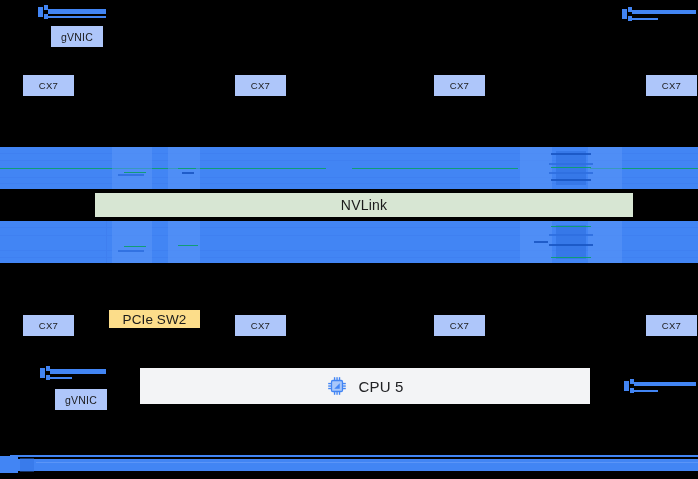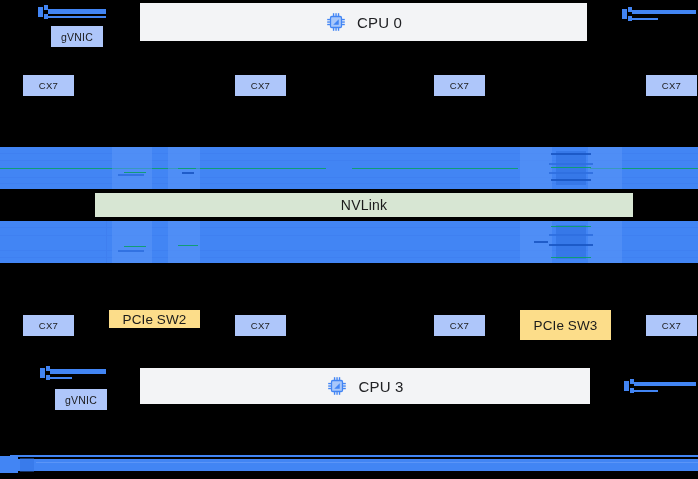--- a/index.html
+++ b/index.html
@@ -70,41 +70,20 @@
     <div class="plug" style="left:6px;top:0px;width:4px;height:5px;"></div>
     <div class="plug" style="left:6px;top:9px;width:4px;height:5px;"></div>
     <div class="bar" style="left:10px;top:4px;width:58px;height:5px;"></div>
     <div class="bar" style="left:10px;top:11px;width:58px;height:2px;"></div>
   </div>
 
   <div class="box gvnic" style="left:51px;top:26px;width:52px;height:21px;">
     <span>gVNIC</span>
   </div>
 
-  <div class="box cpu" style="left:140px;top:3px;width:447px;height:38px;">
-    <svg class="chip-icon" viewBox="0 0 24 24">
-      <rect x="6" y="6" width="12" height="12" rx="1.5" fill="#a8c7fa" stroke="#4285f4" stroke-width="1.4"></rect>
-      <path d="M9 15 L15 9 L15 15 Z" fill="#4285f4"></path>
-      <g fill="#4285f4">
-        <rect x="8.6" y="2.4" width="1.5" height="3"></rect>
-          <rect x="11.3" y="2.4" width="1.5" height="3"></rect>
-          <rect x="14" y="2.4" width="1.5" height="3"></rect>
-        <rect x="8.6" y="18.6" width="1.5" height="3"></rect>
-          <rect x="11.3" y="18.6" width="1.5" height="3"></rect>
-          <rect x="14" y="18.6" width="1.5" height="3"></rect>
-        <rect x="2.4" y="8.6" width="3" height="1.5"></rect>
-          <rect x="2.4" y="11.3" width="3" height="1.5"></rect>
-          <rect x="2.4" y="14" width="3" height="1.5"></rect>
-        <rect x="18.6" y="8.6" width="3" height="1.5"></rect>
-          <rect x="18.6" y="11.3" width="3" height="1.5"></rect>
-          <rect x="18.6" y="14" width="3" height="1.5"></rect>
-      </g>
-    </svg>
-    <span class="cpu-label">CPU 0</span>
-  </div>
 
   <div class="net-glyph" style="left:622px;top:7px;width:74px;height:16px;">
     <div class="plug" style="left:0;top:2px;width:5px;height:10px;"></div>
     <div class="plug" style="left:6px;top:0px;width:4px;height:5px;"></div>
     <div class="plug" style="left:6px;top:9px;width:4px;height:5px;"></div>
     <div class="bar" style="left:10px;top:3px;width:64px;height:4px;"></div>
     <div class="bar" style="left:10px;top:11px;width:26px;height:2px;"></div>
   </div>
 
   <div class="box cx7" style="left:23px;top:75px;width:51px;height:21px;">
@@ -184,23 +163,20 @@
   </div>
 
   <div class="box cx7" style="left:235px;top:315px;width:51px;height:21px;">
     <span>CX7</span>
   </div>
 
   <div class="box cx7" style="left:434px;top:315px;width:51px;height:21px;">
     <span>CX7</span>
   </div>
 
-  <div class="box pcie" style="left:520px;top:310px;width:91px;height:30px;">
-    <span>PCIe SW3</span>
-  </div>
 
   <div class="box cx7" style="left:646px;top:315px;width:51px;height:21px;">
     <span>CX7</span>
   </div>
 
   <div class="net-glyph" style="left:40px;top:366px;width:70px;height:16px;">
     <div class="plug" style="left:0;top:2px;width:5px;height:10px;"></div>
     <div class="plug" style="left:6px;top:0px;width:4px;height:5px;"></div>
     <div class="plug" style="left:6px;top:9px;width:4px;height:5px;"></div>
     <div class="bar" style="left:10px;top:3px;width:56px;height:5px;"></div>
@@ -223,21 +199,21 @@
           <rect x="11.3" y="18.6" width="1.5" height="3"></rect>
           <rect x="14" y="18.6" width="1.5" height="3"></rect>
         <rect x="2.4" y="8.6" width="3" height="1.5"></rect>
           <rect x="2.4" y="11.3" width="3" height="1.5"></rect>
           <rect x="2.4" y="14" width="3" height="1.5"></rect>
         <rect x="18.6" y="8.6" width="3" height="1.5"></rect>
           <rect x="18.6" y="11.3" width="3" height="1.5"></rect>
           <rect x="18.6" y="14" width="3" height="1.5"></rect>
       </g>
     </svg>
-    <span class="cpu-label">CPU 3</span>
+    <span class="cpu-label">CPU 5</span>
   </div>
 
   <div class="net-glyph" style="left:624px;top:379px;width:74px;height:16px;">
     <div class="plug" style="left:0;top:2px;width:5px;height:10px;"></div>
     <div class="plug" style="left:6px;top:0px;width:4px;height:5px;"></div>
     <div class="plug" style="left:6px;top:9px;width:4px;height:5px;"></div>
     <div class="bar" style="left:10px;top:3px;width:62px;height:4px;"></div>
     <div class="bar" style="left:10px;top:11px;width:24px;height:2px;"></div>
   </div>
 

